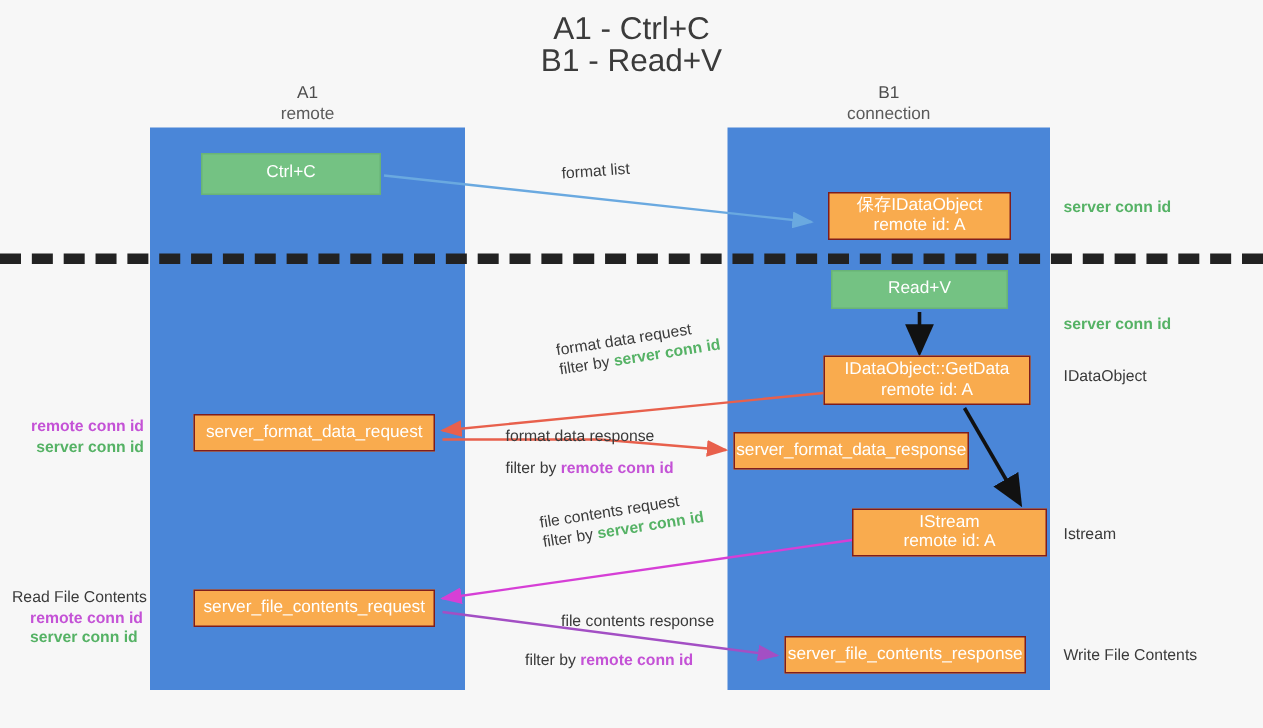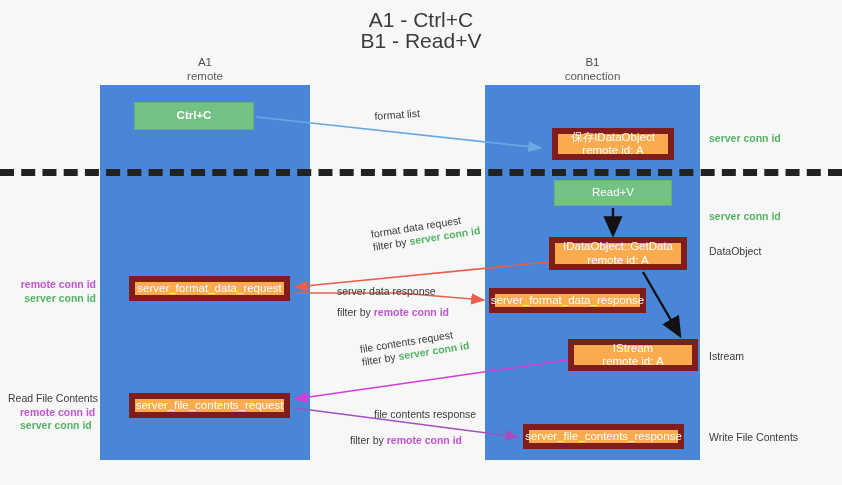--- a/index.html
+++ b/index.html
@@ -35,24 +35,24 @@
 
   
   .node{
     box-sizing:border-box;
     display:flex;align-items:center;justify-content:center;
     flex-direction:column;
     color:#ffffff;font-size:11.5px;line-height:13.5px;
     text-align:center;
   }
   .green{background:#74c283;border:1px solid #69b377;}
-  .orange{background:#f9ab4e;border:6px solid #7f1d1d;}
+  .orange{background:#f9ab4e;border:1px solid #7f1d1d;}
   .node .ln{white-space:nowrap;}
 
-  #n-ctrlc{left:134px;top:102px;width:120px;height:28px;font-weight:bold;}
+  #n-ctrlc{left:134px;top:102px;width:120px;height:28px;}
   #n-ctrlv{left:554px;top:180px;width:118px;height:26px;}
   #n-idata{left:552px;top:128px;width:122px;height:32px;}
   #n-getdata{left:549px;top:237px;width:138px;height:33px;}
   #n-istream{left:568px;top:339px;width:130px;height:32px;}
   #n-fdreq{left:129px;top:276px;width:161px;height:25px;}
   #n-fdresp{left:489px;top:288px;width:157px;height:25px;}
   #n-fcreq{left:129px;top:393px;width:161px;height:25px;}
   #n-fcresp{left:523px;top:424px;width:161px;height:25px;}
 
   
@@ -188,21 +188,21 @@
     <span class="ln">server_file_contents_request</span>
   </div>
 
   <div class="abs elabel" id="lbl-formatlist">format list</div>
 
   <div class="abs elabel" id="lbl-fdreq">
     <div>format data request</div>
     <div><span>filter by </span><span class="green-t">server conn id</span></div>
   </div>
 
-  <div class="abs elabel" id="lbl-fdresp">server data response</div>
+  <div class="abs elabel" id="lbl-fdresp">format data response</div>
   <div class="abs elabel" id="lbl-fdresp2"><span>filter by </span><span class="mag-t">remote conn id</span></div>
 
   <div class="abs elabel" id="lbl-fcreq">
     <div>file contents request</div>
     <div><span>filter by </span><span class="green-t">server conn id</span></div>
   </div>
 
   <div class="abs elabel" id="lbl-fcresp">file contents response</div>
   <div class="abs elabel" id="lbl-fcresp2"><span>filter by </span><span class="mag-t">remote conn id</span></div>
 
@@ -212,17 +212,17 @@
   </div>
 
   <div class="abs side" id="side-left-2">
     <div class="plain">Read File Contents</div>
     <div class="mag-t" style="margin-left:12px">remote conn id</div>
     <div class="green-t" style="margin-left:12px">server conn id</div>
   </div>
 
   <div class="abs side green-t" id="side-r-1">server conn id</div>
   <div class="abs side green-t" id="side-r-2">server conn id</div>
-  <div class="abs side" id="side-r-3">DataObject</div>
+  <div class="abs side" id="side-r-3">IDataObject</div>
   <div class="abs side" id="side-r-4">Istream</div>
   <div class="abs side" id="side-r-5">Write File Contents</div>
 
 </div>
 
 </body></html>

